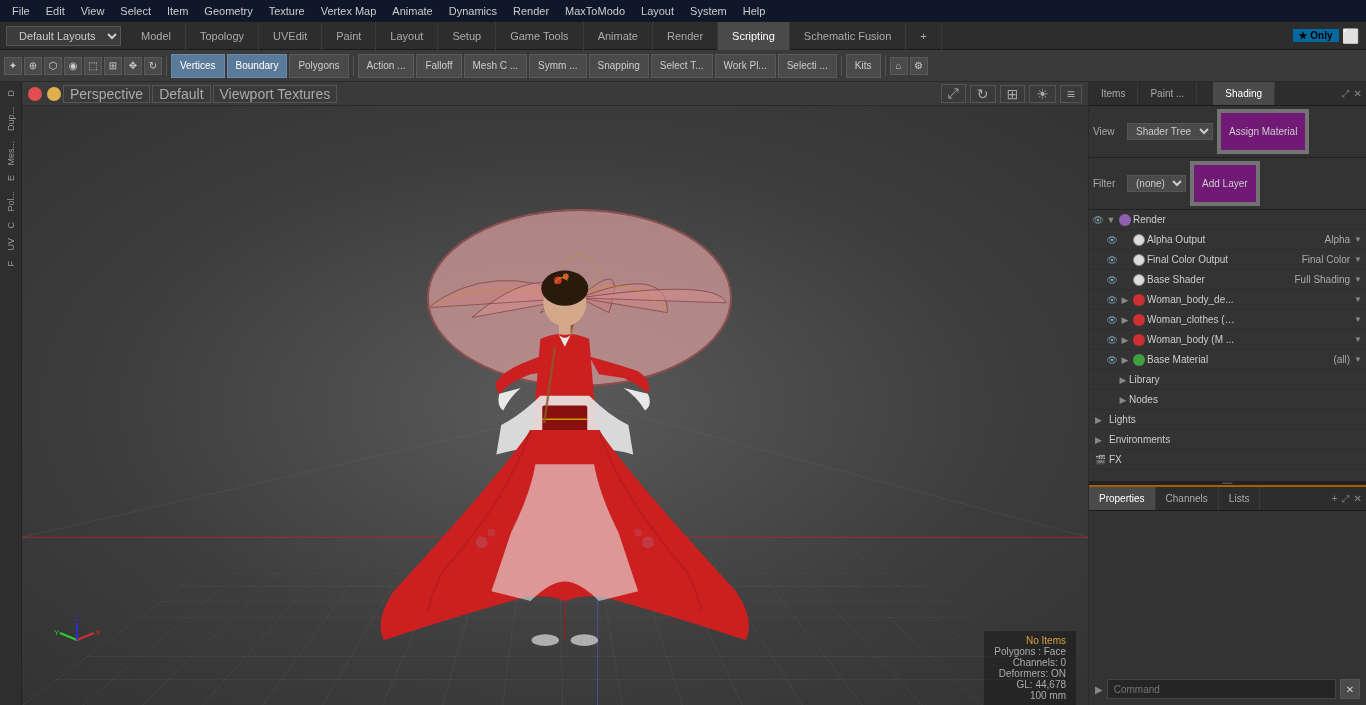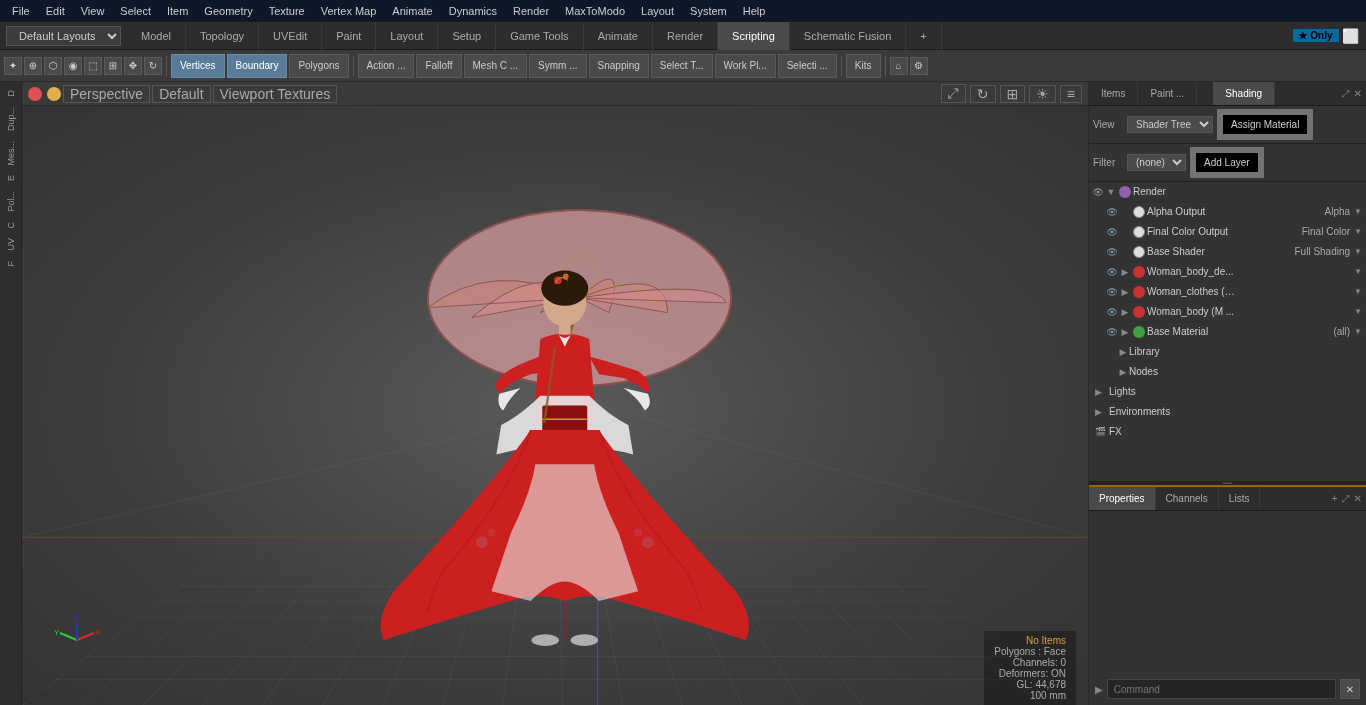--- a/index.html
+++ b/index.html
@@ -289,25 +289,25 @@
     }
     .rp-select {
       background: #4a4a4a;
       border: 1px solid #555;
       color: #ccc;
       font-size: 10px;
       padding: 1px 4px;
       cursor: pointer;
     }
     .rp-btn {
-      background: #000000;
-      border: 6px solid #737373;
-      color: #ccc;
-      font-size: 10px;
-      padding: 4px 8px;
+      background: #701a75;
+      border: 4px solid #737373;
+      color: #ccc;
+      font-size: 10px;
+      padding: 13px 8px;
       cursor: pointer;
       white-space: nowrap;
     }
 
     
     .shader-tree {
       flex: 1;
       overflow-y: auto;
       background: #333;
     }

